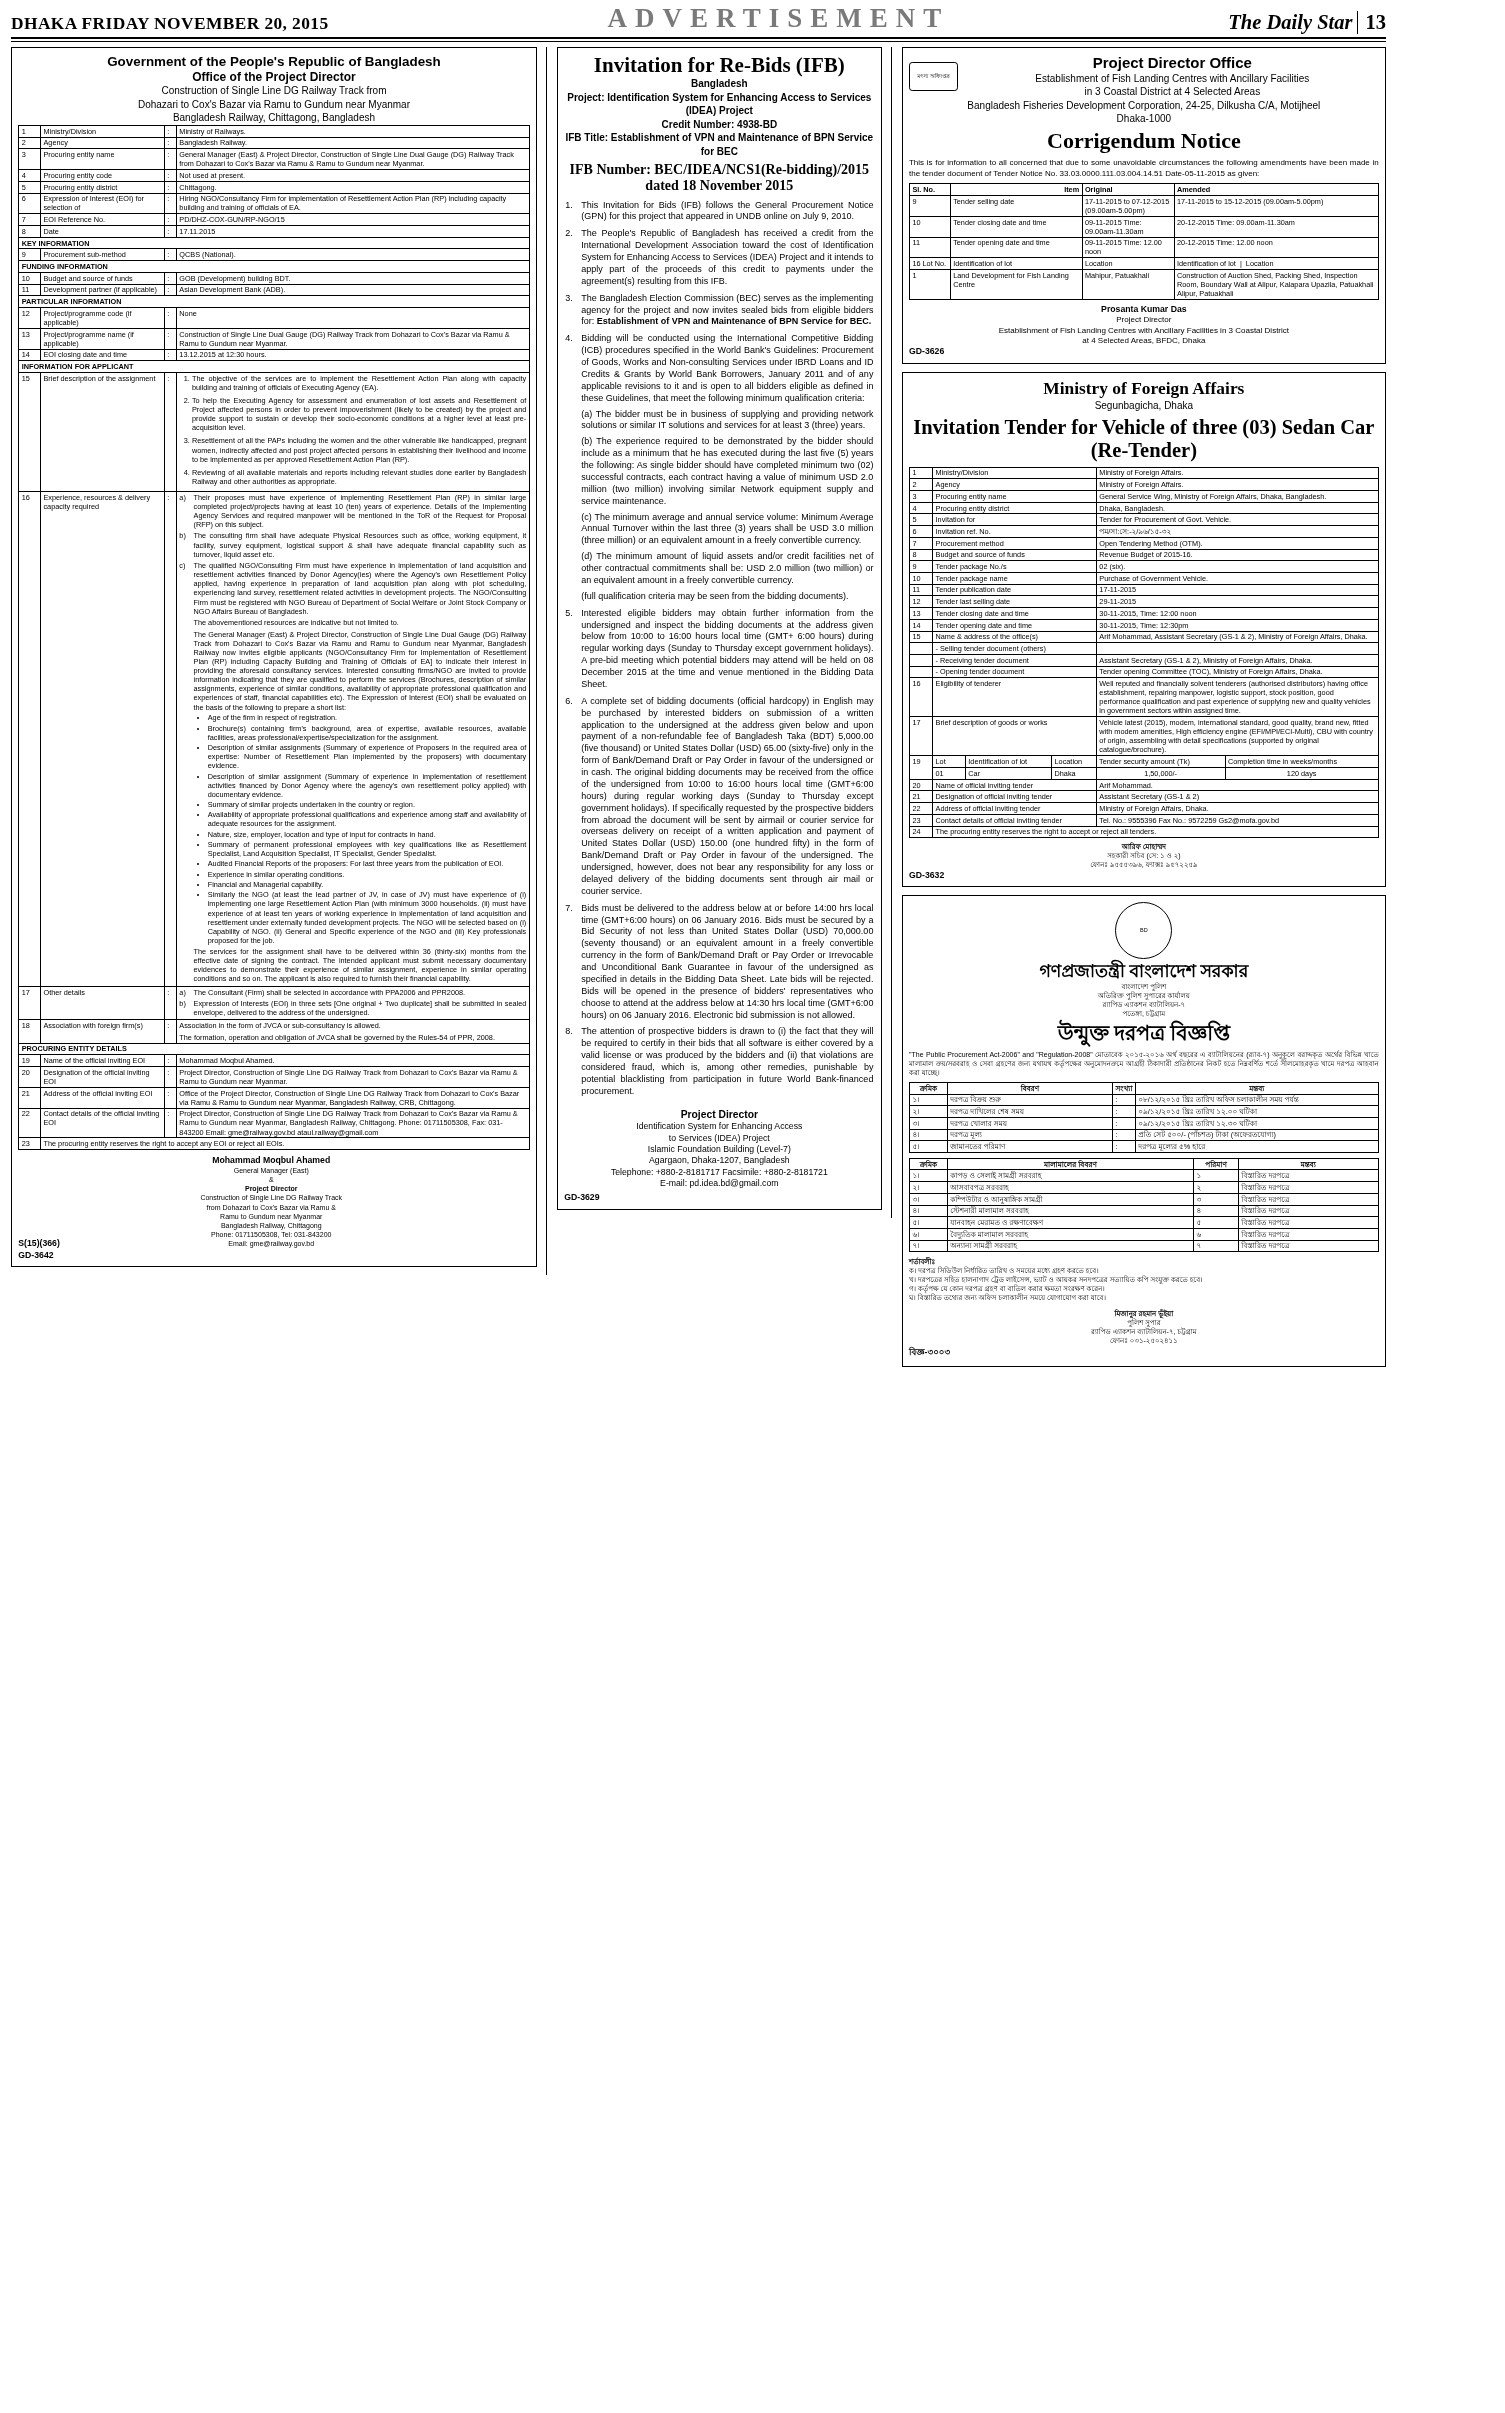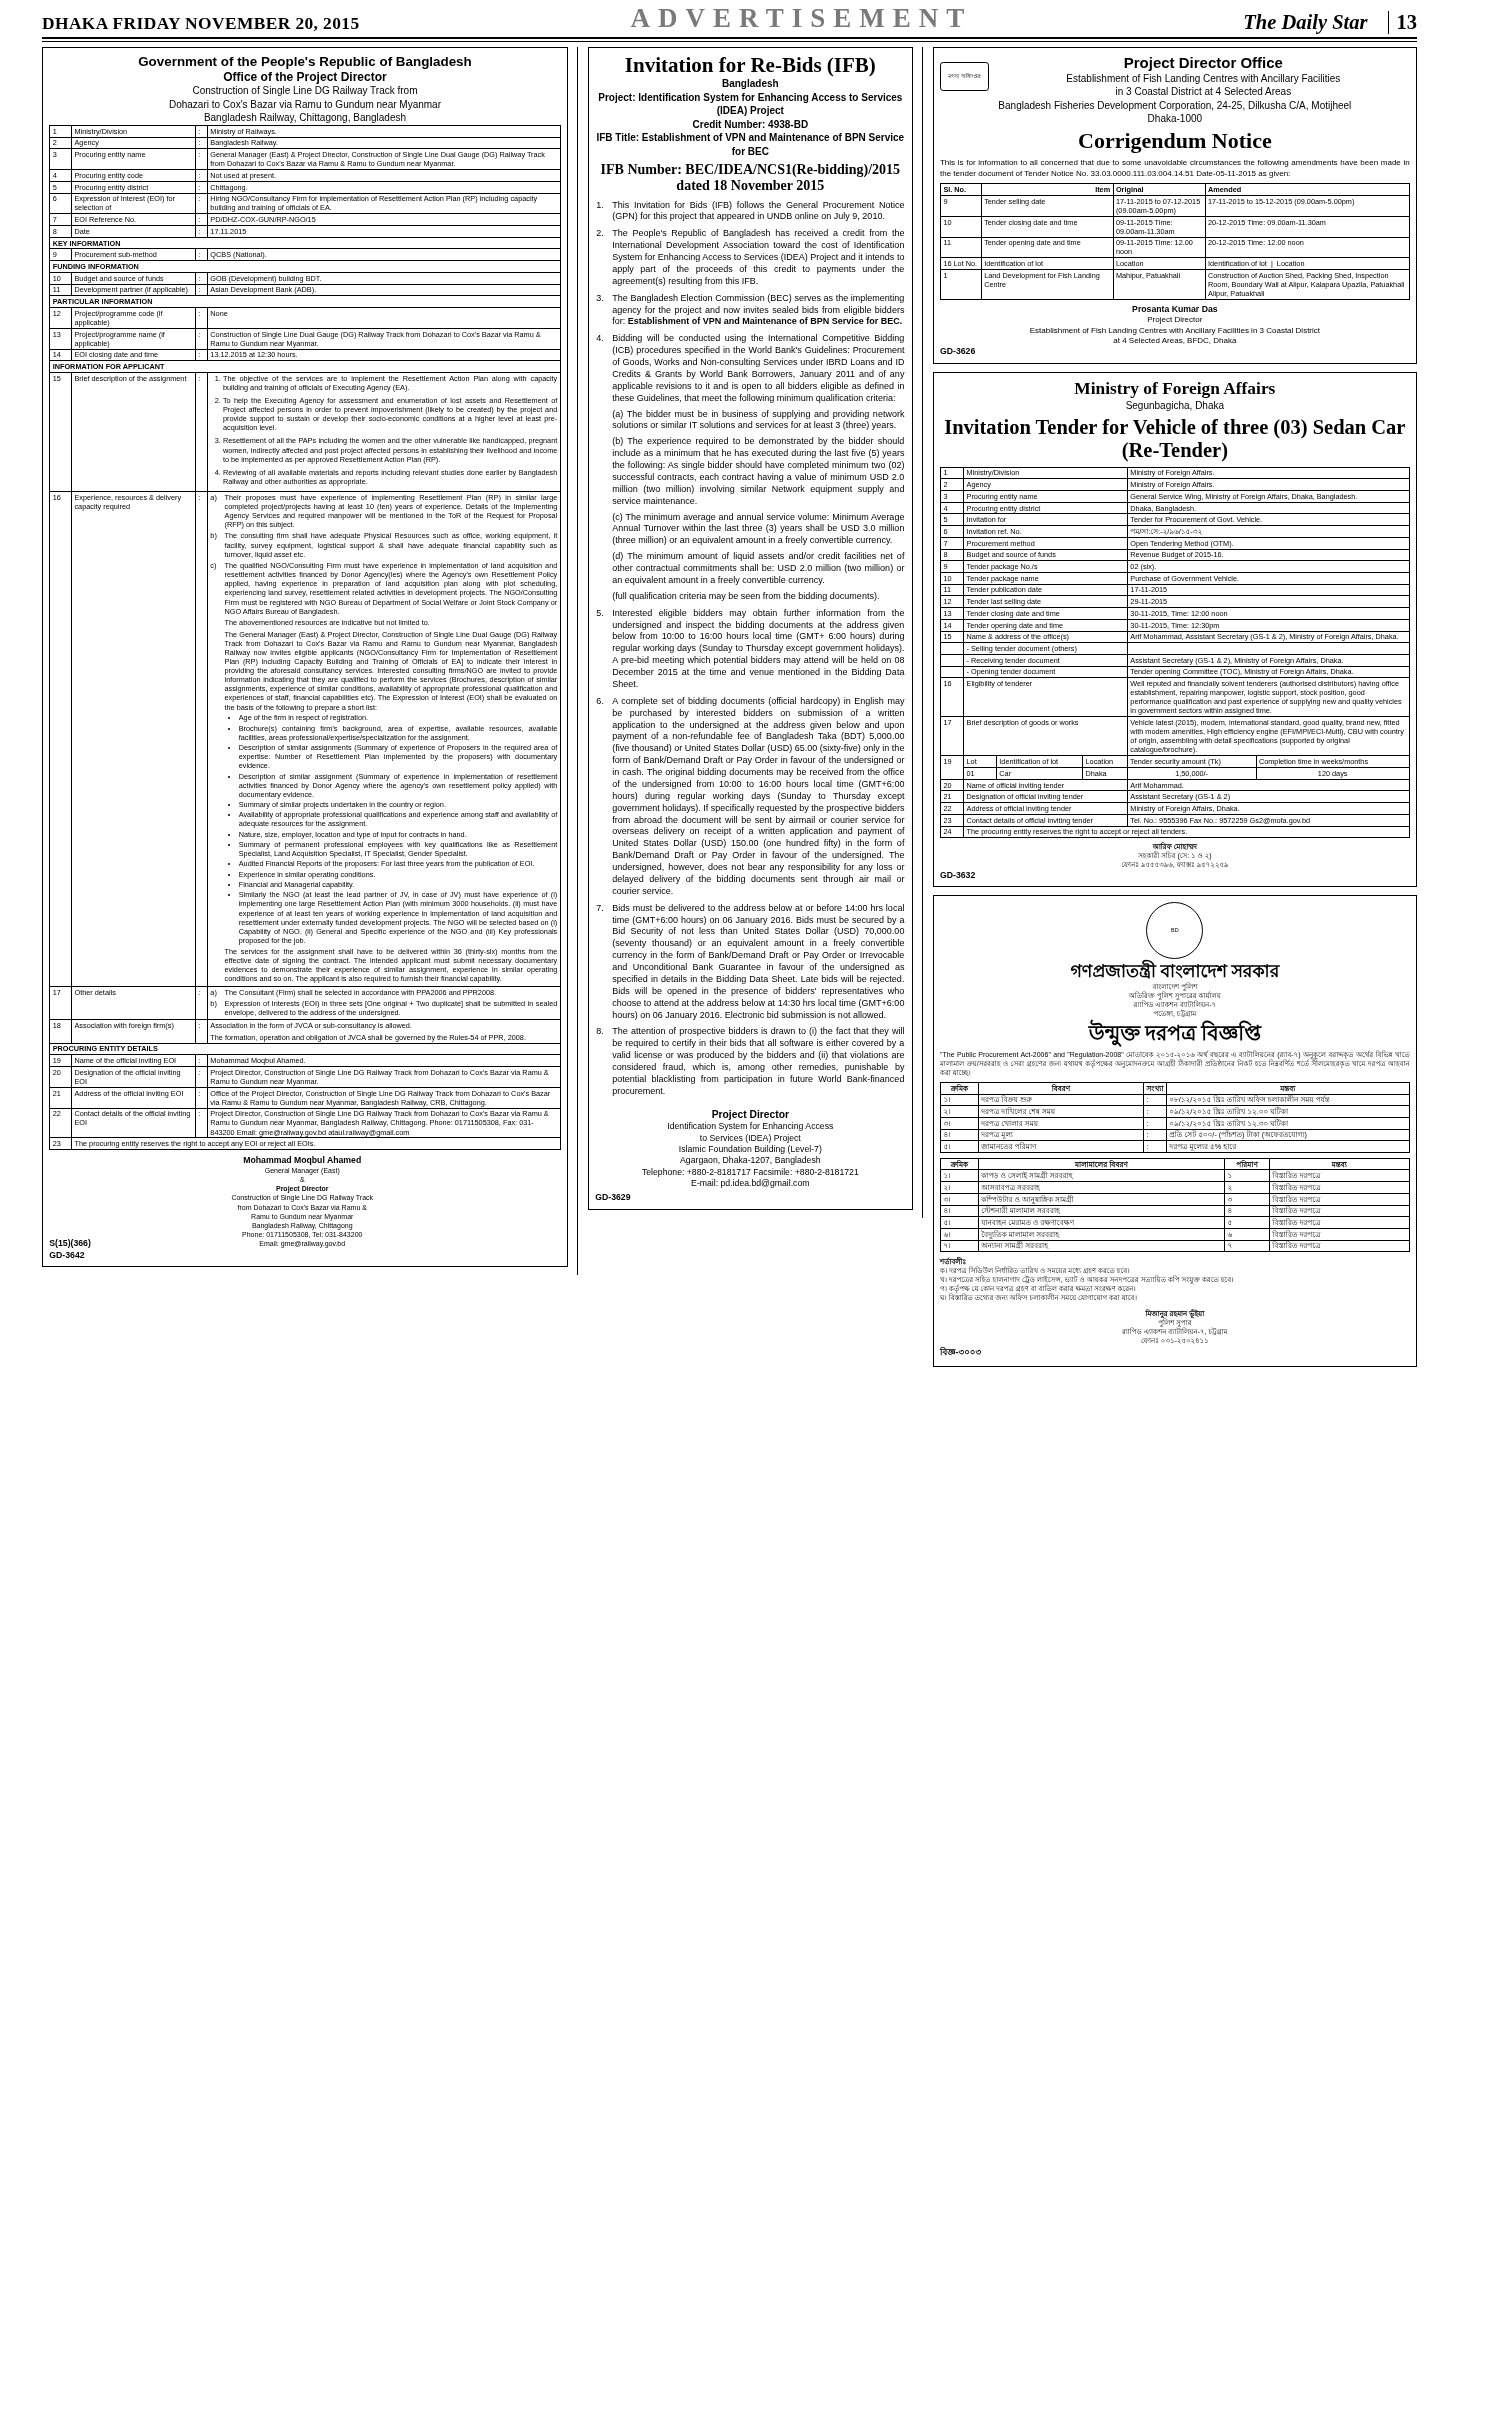--- a/index.html
+++ b/index.html
@@ -1,22 +1,22 @@
 <!DOCTYPE html>
 <html style="font-size:12.6px"><head>
 <meta charset="utf-8">
 <style>
   html,body{margin:0;padding:0;background:#fff;}
   body{width:1505px;font-family:"Liberation Sans",sans-serif;color:#000;}
-  .page{width:1397px;position:relative;margin-left:31px;}
+  .page{width:1397px;position:relative;}
   
   .masthead{display:flex;align-items:flex-end;justify-content:space-between;padding:3.2px 11px 1.6px 11px;}
   .mast-left{font-family:"Liberation Serif",serif;font-weight:bold;font-size:17.4px;letter-spacing:0.4px;}
   .mast-center{font-family:"Liberation Serif",serif;font-size:27px;letter-spacing:8px;color:#7a7a7a;font-weight:bold;}
-  .mast-right{display:flex;align-items:flex-end;gap:20px;}
+  .mast-right{display:flex;align-items:flex-end;gap:4px;}
   .mast-logo{font-family:"Liberation Serif",serif;font-style:italic;font-weight:bold;font-size:20.5px;}
   .mast-page{font-family:"Liberation Serif",serif;font-weight:bold;font-size:20.5px;border-left:1.6px solid #000;padding-left:8px;}
   .rule{border-top:2.4px solid #000;margin:1.6px 11px 0 11px;}
   .rule2{border-top:0.8px solid #000;margin:1.6px 11px 4.7px 11px;}
   
   .cols{display:flex;gap:0;padding:0 11px;align-items:flex-start;}
   .col{box-sizing:border-box;}
   .col1{width:579px;padding-right:9.5px;border-right:0.8px solid #000;}
   .col2{width:371px;padding:0 9.5px;border-right:0.8px solid #000;}
   .col3{width:533px;padding-left:9.5px;}

